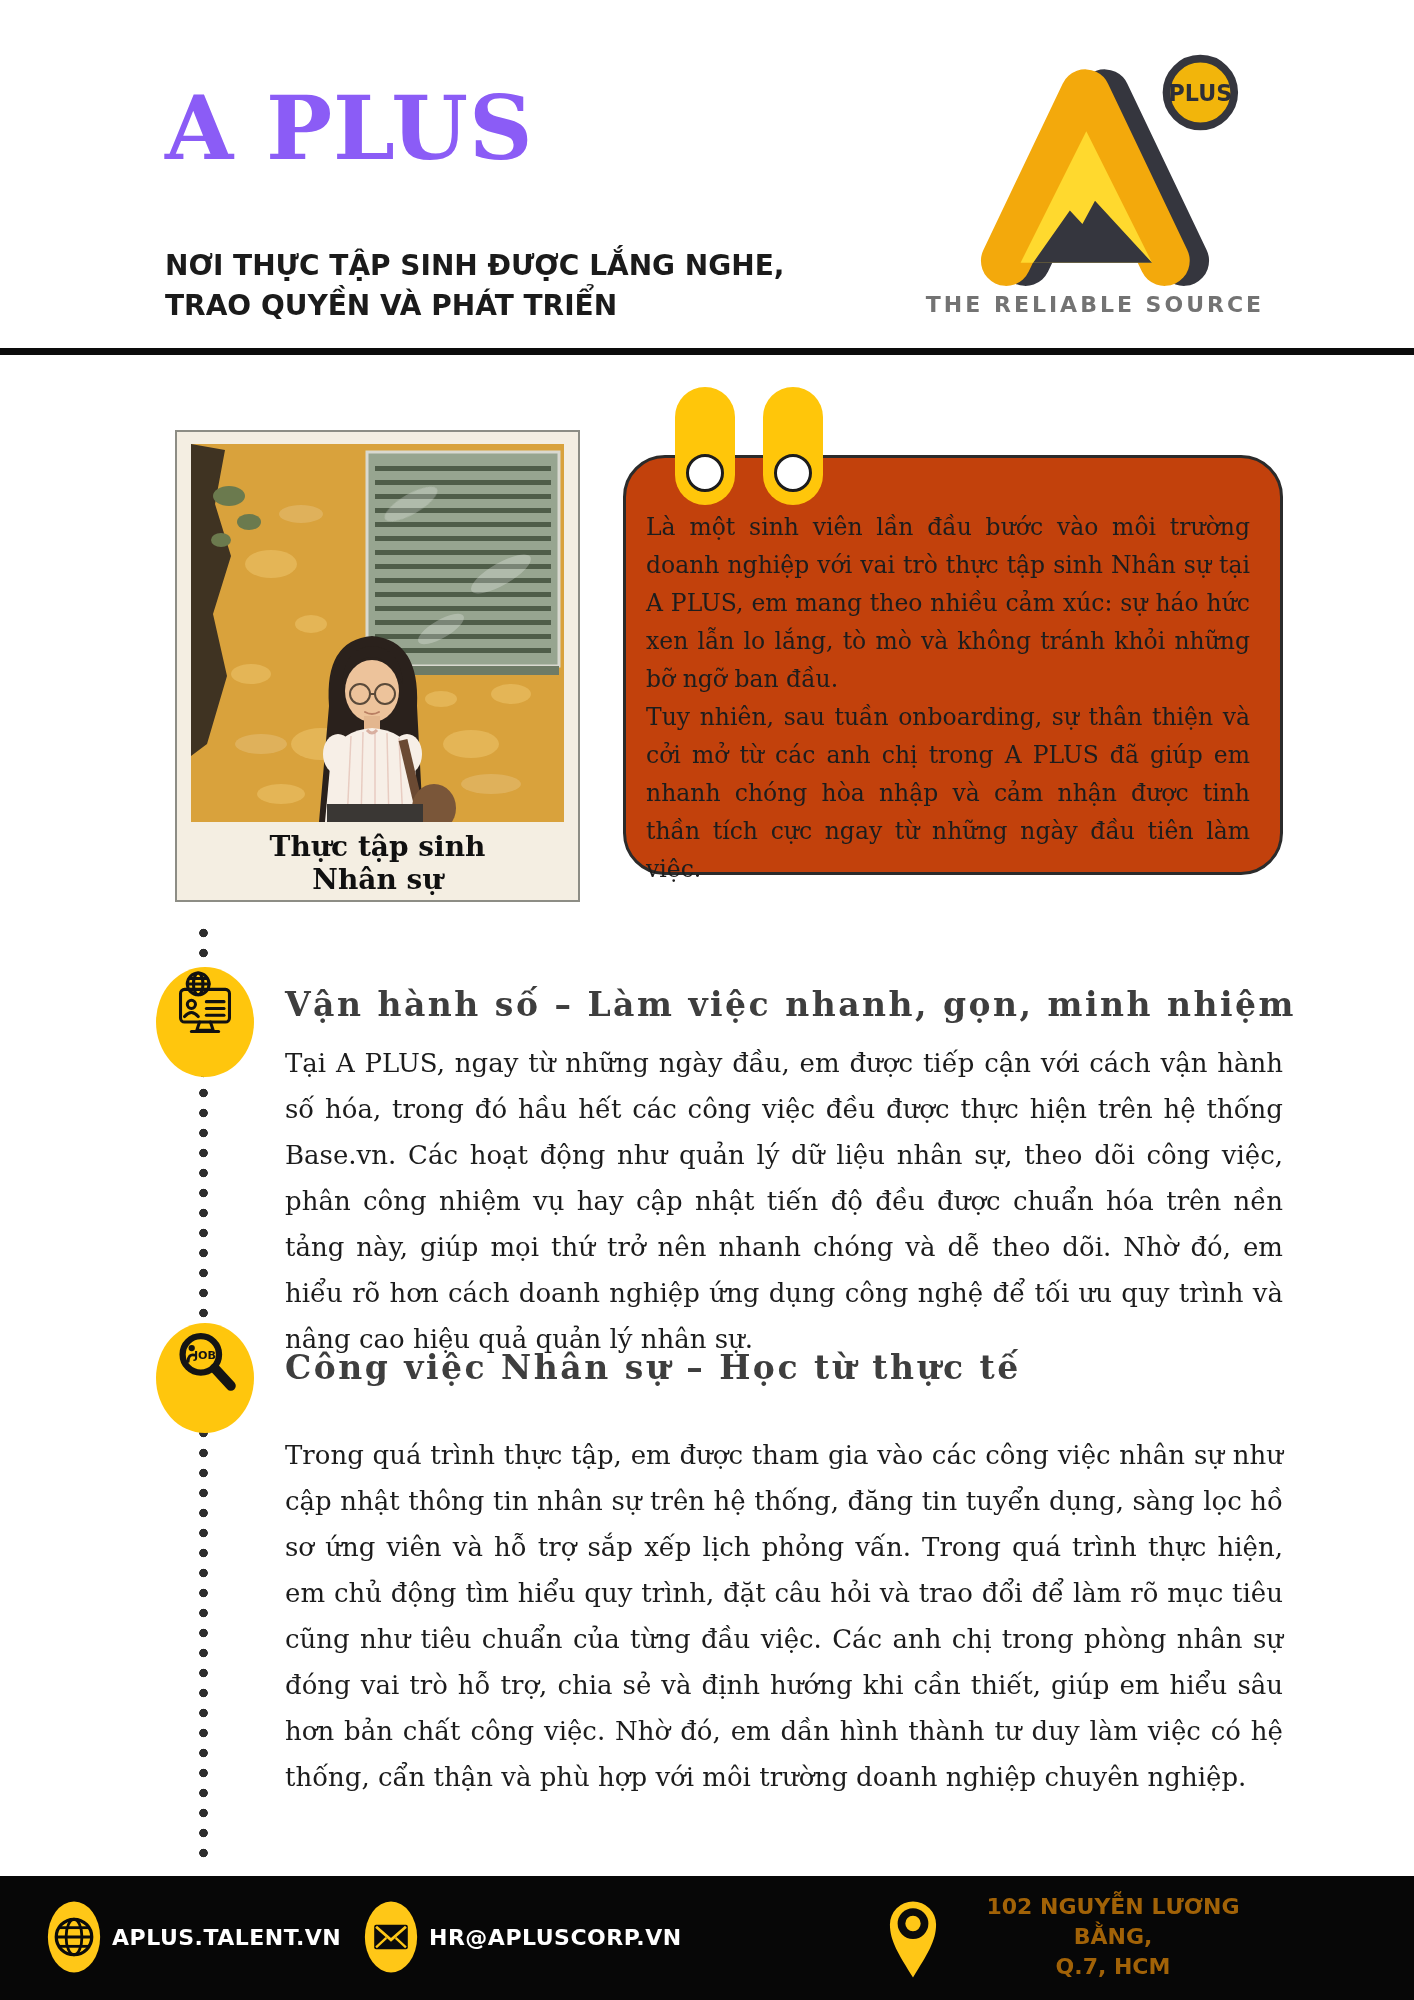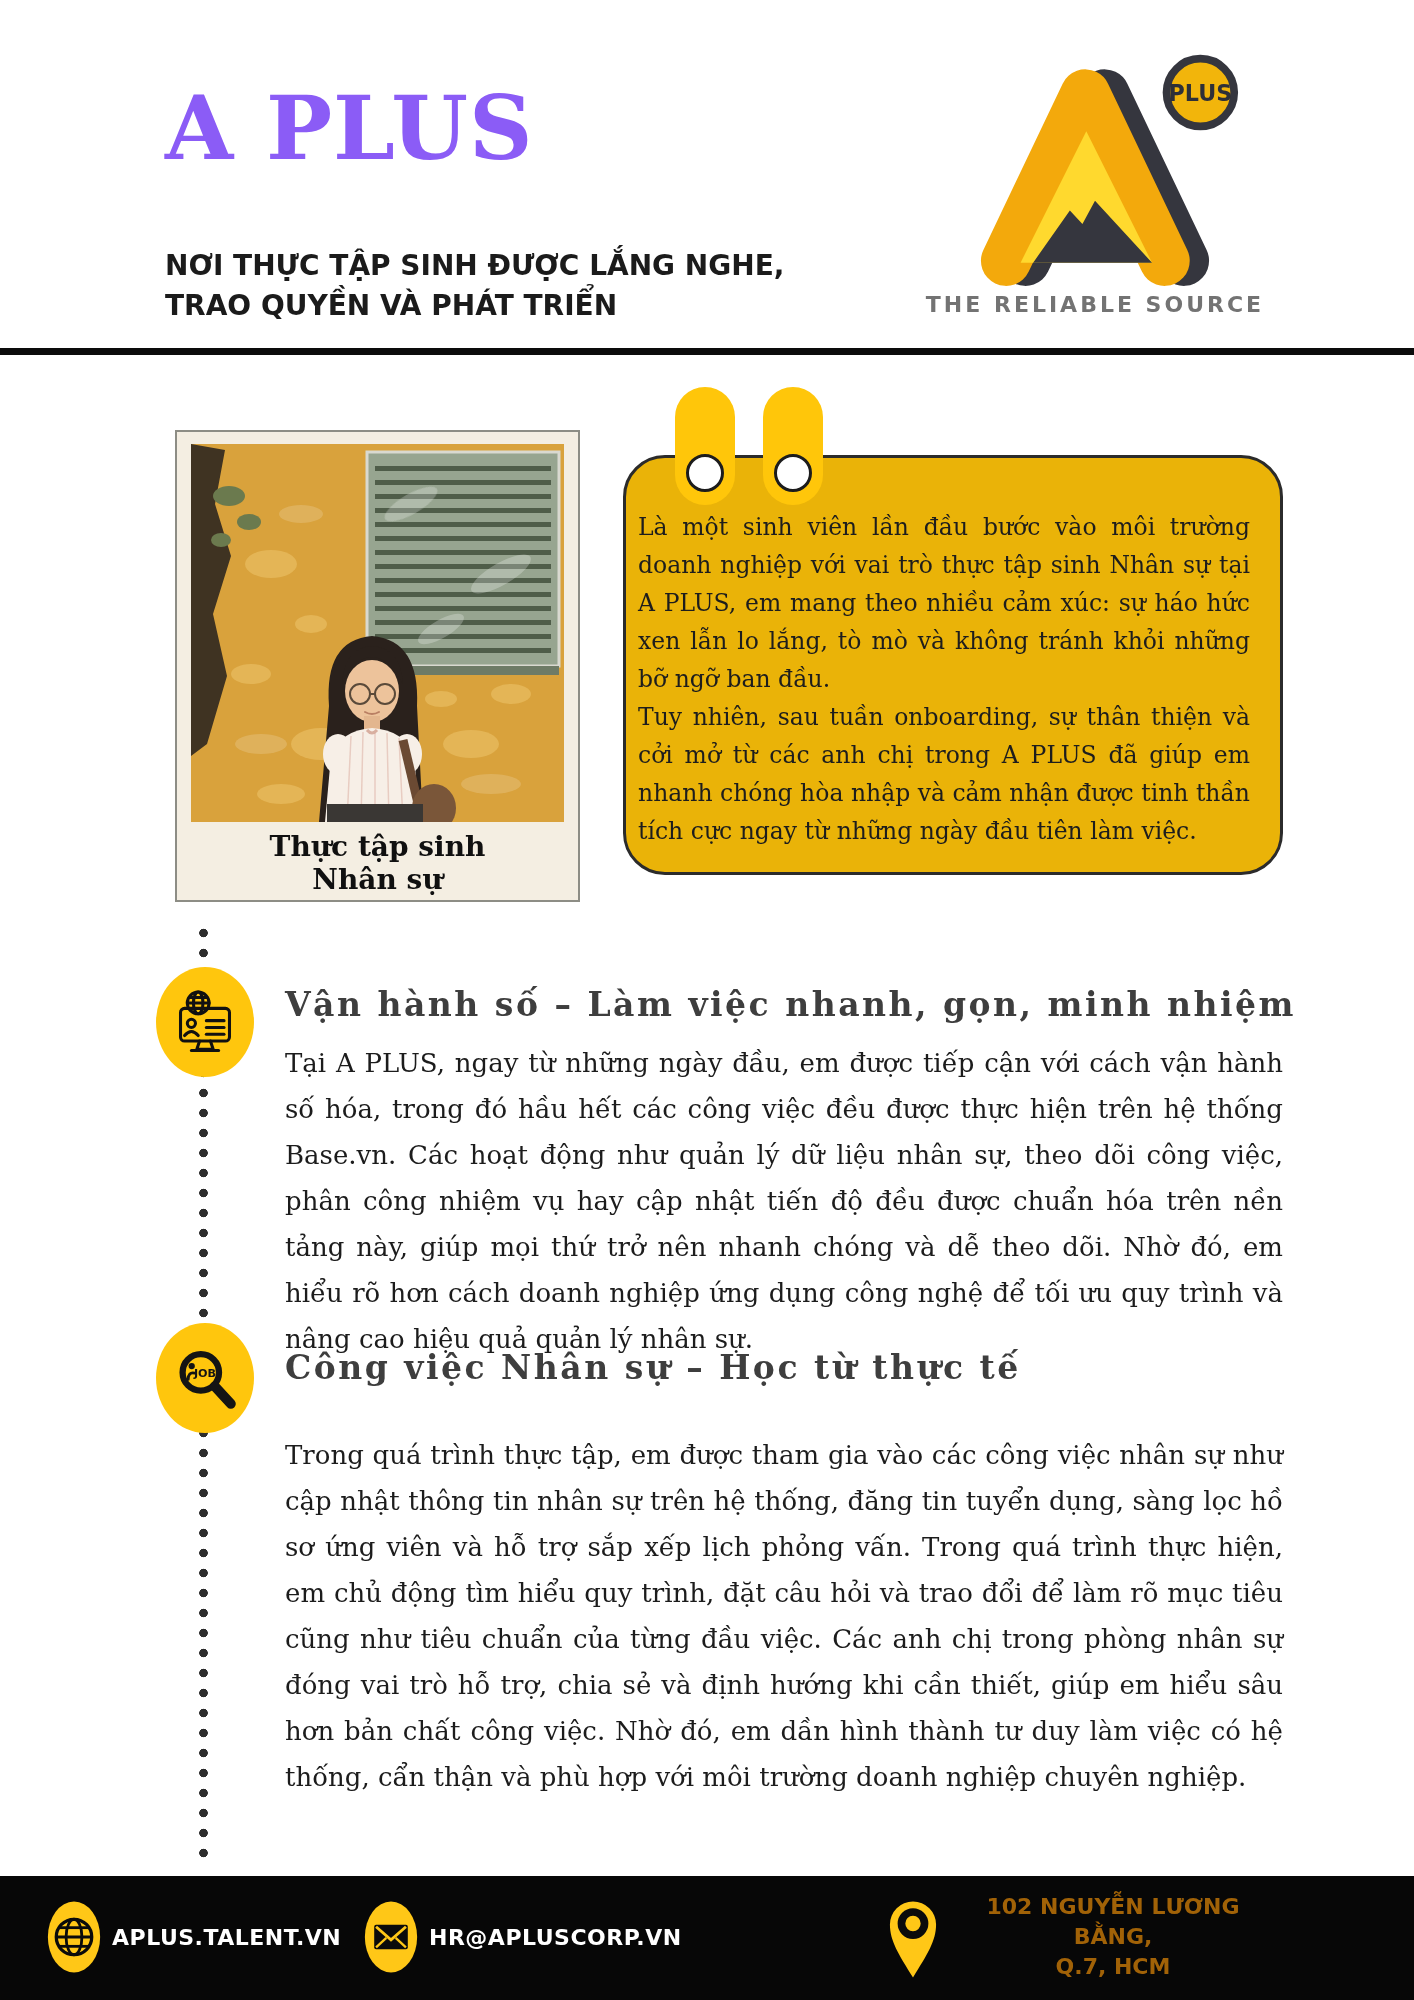--- a/index.html
+++ b/index.html
@@ -35,42 +35,42 @@
   .photo-frame { position:absolute; left:14px; top:12px; width:373px; height:378px; overflow:hidden; }
   .photo-frame svg { display:block; }
   .photo-caption {
     position:absolute; left:0; right:0; top:398px; text-align:center;
     font-weight:700; font-size:28px; line-height:33px; color:#101010;
   }
 
   
   .quote-bubble {
     position:absolute; left:623px; top:455px; width:660px; height:420px;
-    background:#eab308; border:3px solid #2b2b2b; border-radius:42px;
-    box-sizing:border-box; padding:50px 30px 0 12px;
+    background:#c2410c; border:3px solid #2b2b2b; border-radius:42px;
+    box-sizing:border-box; padding:50px 30px 0 20px;
   }
   .quote-bubble p {
     margin:0; font-size:23.5px; line-height:38px; color:#1d1d1d; text-align:justify;
   }
   .quote-marks { position:absolute; left:675px; top:387px; display:flex; gap:28px; }
   .qmark { width:60px; height:118px; background:#FFC60A; border-radius:30px; position:relative; }
   .qmark-dot {
     position:absolute; left:50%; bottom:13px; transform:translateX(-50%);
     width:32px; height:32px; background:#ffffff; border:3px solid #1c1c1c; border-radius:50%;
   }
 
   
   .timeline-dots {
     position:absolute; left:199px; top:928px; width:9px; height:935px;
     background-image:radial-gradient(circle at 4.5px 5px, #2d2d2d 4px, transparent 4.6px);
     background-size:9px 20px; background-repeat:repeat-y;
   }
   .section-icon {
     position:absolute; width:98px; height:110px; border-radius:50%;
-    background:#FFC60D; display:flex; align-items:center; justify-content:center;
+    background:#FFC60D; display:flex; justify-content:center;
   }
   .icon-1 { left:156px; top:967px; }
   .icon-2 { left:156px; top:1323px; }
   .section-heading {
     position:absolute; left:285px; font-family:"DejaVu Serif", serif; font-weight:700;
     font-size:33px; letter-spacing:2.5px; color:#3E3E3E; white-space:nowrap;
   }
   .heading-1 { top:985px; }
   .heading-2 { top:1348px; }
   .section-body {

